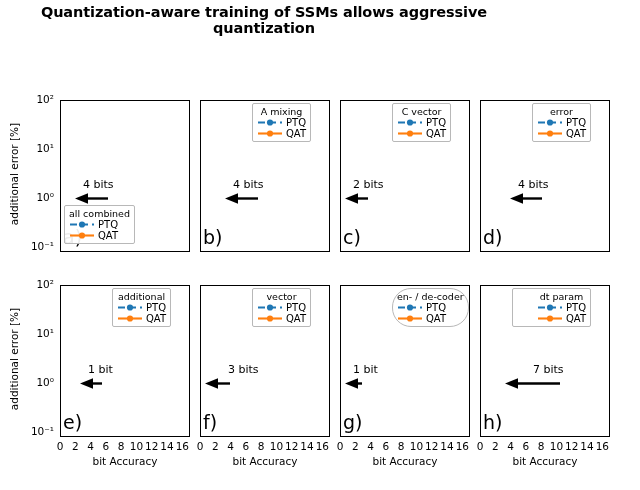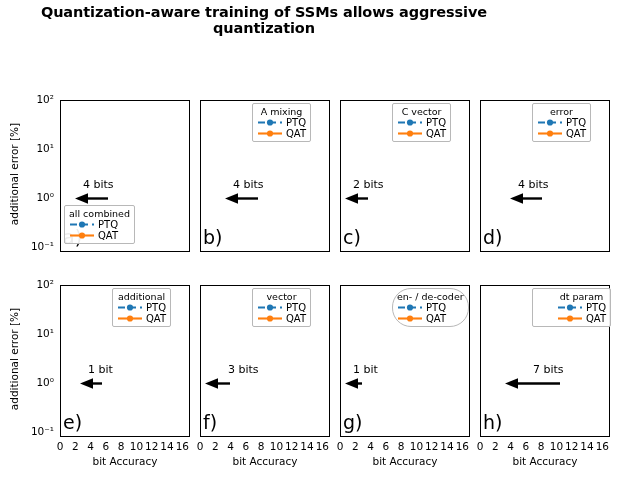--- a/index.html
+++ b/index.html
@@ -906,21 +906,21 @@
         <circle cx="122.35294117647058" cy="138.60077523099145" r="3.2" fill="#1f77b4"></circle>
         <path d="M15.29,41.91 L22.94,45.19 L99.41,125.30 " fill="none" stroke="#ff7f0e" stroke-width="2.1"></path>
         <line x1="99.41176470588235" x2="99.41176470588235" y1="125.29649799513669" y2="152" stroke="#ff7f0e" stroke-width="2.1"></line>
         <circle cx="15.294117647058822" cy="41.90904418654485" r="3.2" fill="#ff7f0e"></circle>
         <circle cx="22.941176470588236" cy="45.19487166655264" r="3.2" fill="#ff7f0e"></circle>
         <circle cx="99.41176470588235" cy="125.29649799513669" r="3.2" fill="#ff7f0e"></circle>
       </svg>
       <div class="plotframe"></div>
     </div>
     <div class="plabel" style="left: 483px; top: 411px;">h)</div>
-    <div class="legendbox" style="left: 532px; top: 288px; padding-left: 24px;">
+    <div class="legendbox" style="left: 512px; top: 288px; padding-left: 24px;">
       <div class="legtitle">dt param</div>
       <div class="legrow">
         <div class="legswatch">
           <svg width="26" height="11">
             <line x1="1" y1="5.5" x2="25" y2="5.5" stroke="#1f77b4" stroke-width="2.1" stroke-dasharray="7,4"></line>
             <circle cx="13" cy="5.5" r="3.1" fill="#1f77b4"></circle>
           </svg>
         </div>
         <div class="legtext">PTQ</div>
       </div>

